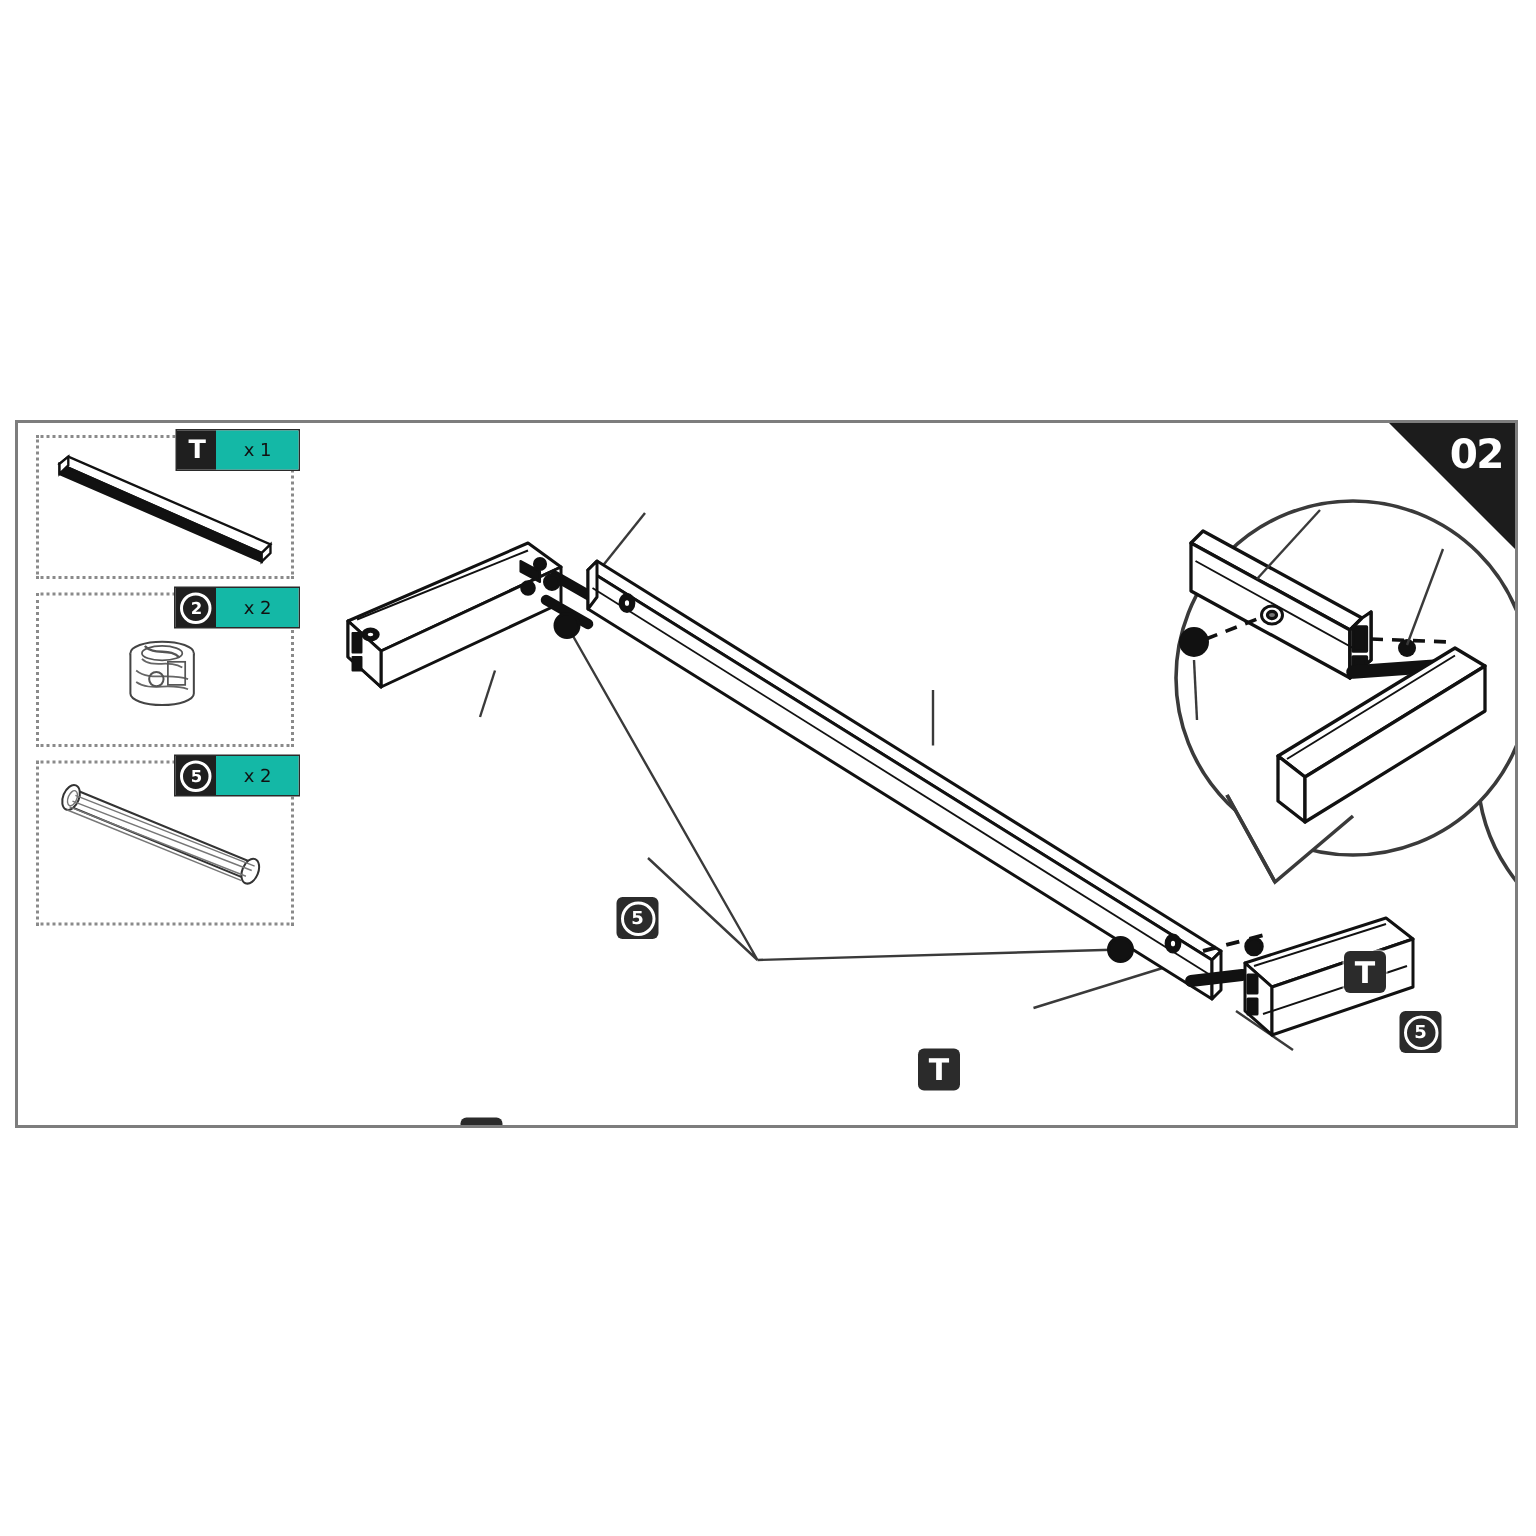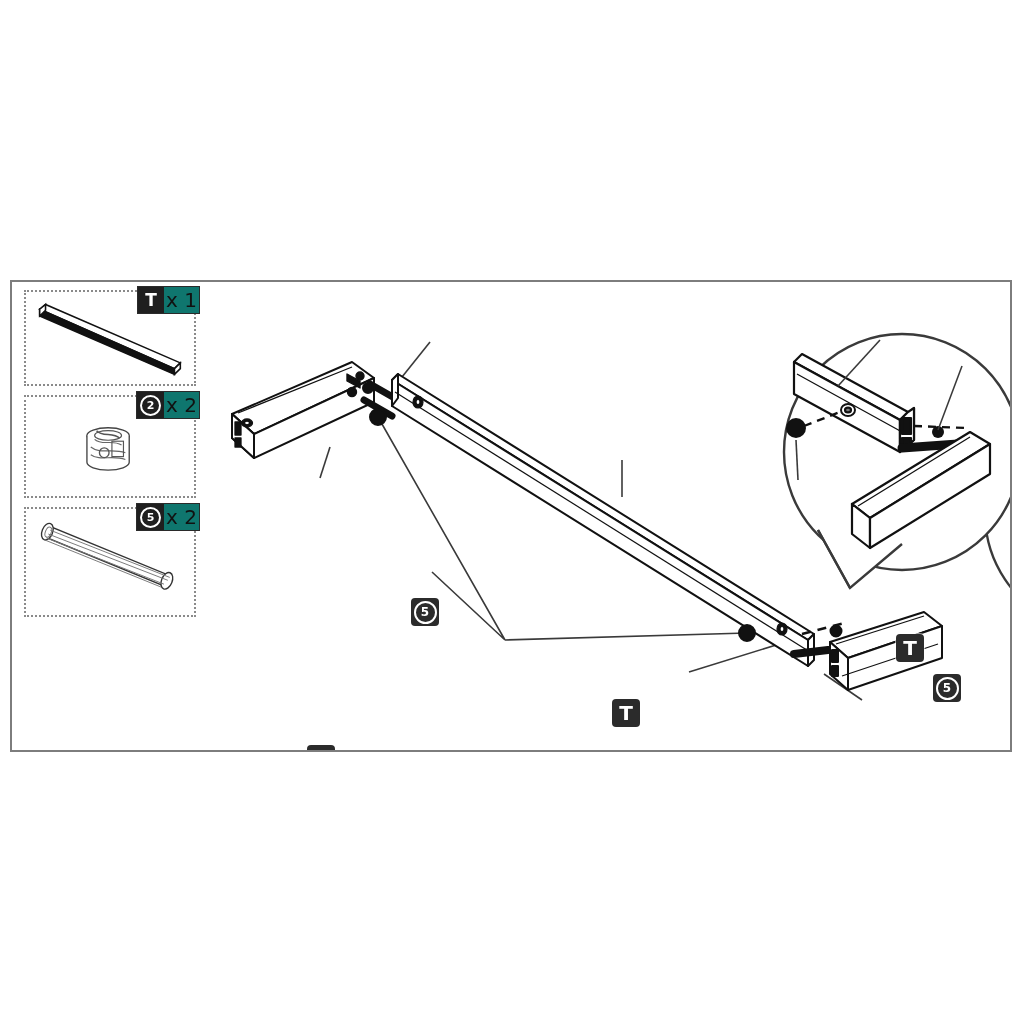--- a/index.html
+++ b/index.html
@@ -98,28 +98,28 @@
     display: flex;
     align-items: center;
     justify-content: center;
     font-size: 17px;
     font-weight: bold;
     font-family: "DejaVu Sans", sans-serif;
     padding: 0 3px;
     box-sizing: border-box;
   }
   .qty-tag .cnt {
-    background: #0f766e;
+    background: #14b8a6;
     color: #111111;
     display: flex;
     align-items: center;
     justify-content: center;
-    font-size: 20px;
+    font-size: 12px;
     font-family: "DejaVu Sans", sans-serif;
-    padding: 0 2px;
+    padding: 0 18px;
     white-space: nowrap;
   }
 
   .legend-art {
     position: absolute;
     left: 0; top: 0; right: 0; bottom: 0;
   }
   .legend-art svg { display: block; width: 100%; height: 100%; }
 
   
@@ -168,20 +168,24 @@
     font-weight: bold;
     line-height: 1;
   }
 </style>
 </head>
 <body>
 
 <div id="page">
   <div id="frame">
 
+    <div id="step-corner">
+      <div class="tri"></div>
+      <div class="num">02</div>
+    </div>
 
     <div id="legend">
 
       <div class="legend-cell c1">
         <div class="legend-art">
           <svg viewBox="0 0 172 96" preserveAspectRatio="none">
             <g stroke="#111" stroke-width="1.6" fill="#fff">
               <path d="M14,18 L20,13 L158,74 L152,80 Z"></path>
               <path d="M14,18 L14,25 L152,86 L152,80 Z" fill="#111"></path>
               <path d="M20,13 L20,19 L14,25 L14,18 Z" fill="#fff"></path>

